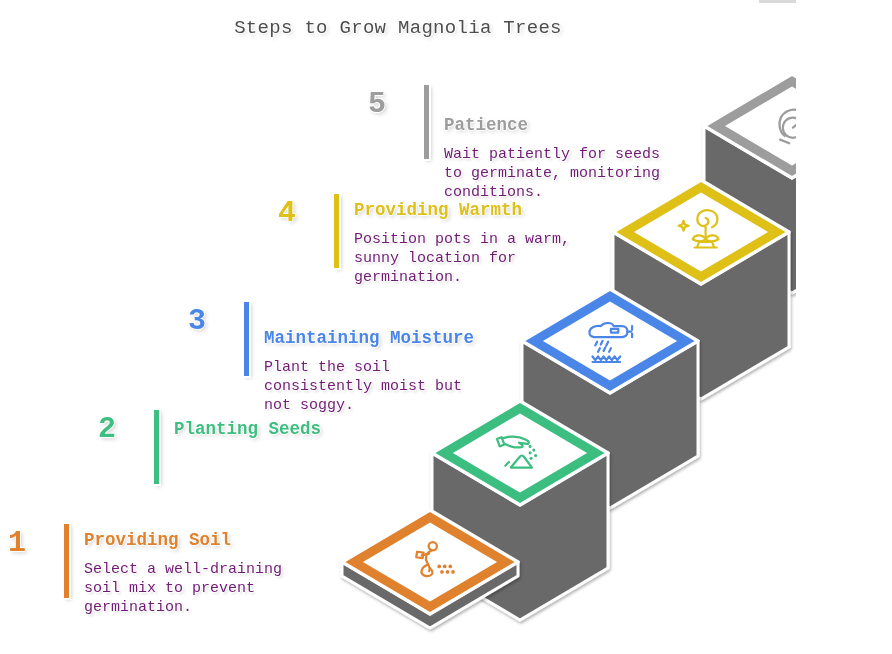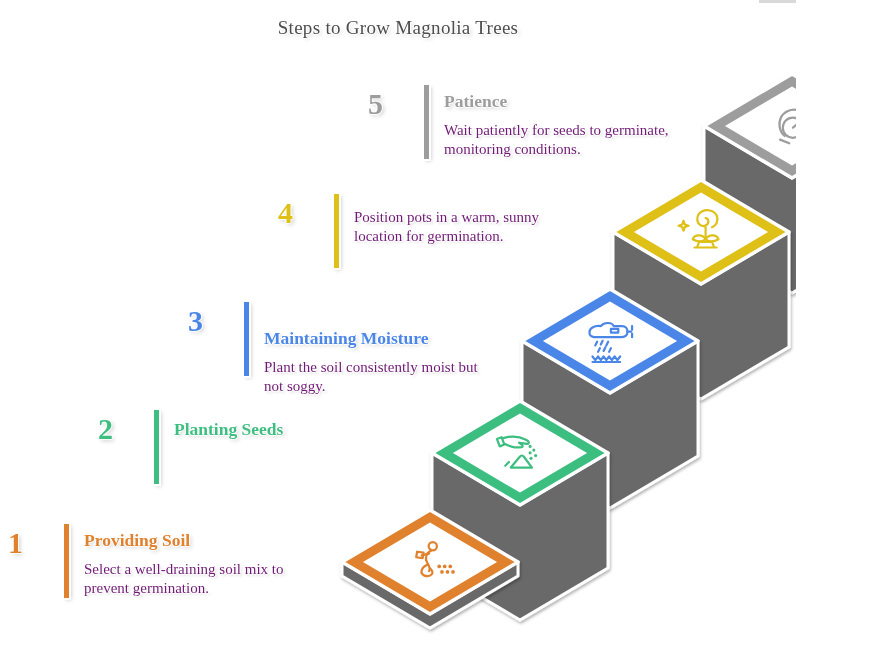--- a/index.html
+++ b/index.html
@@ -1,18 +1,18 @@
 <!DOCTYPE html>
 <html><head>
 <meta charset="utf-8">
 <style>
   html,body{margin:0;padding:0;background:#ffffff;}
   .canvas{
     position:relative;width:796px;height:654px;overflow:hidden;background:#ffffff;
-    font-family:Liberation Serif, serif;
+    font-family:Liberation Mono, monospace;
   }
   .main-title{
     position:absolute;top:17px;left:0;width:100%;text-align:center;
     font-size:19px;color:#4d4d4d;letter-spacing:.3px;
     text-shadow:0 1px 0 #fff,0 -1px 0 #fff,1px 0 0 #fff,-1px 0 0 #fff,2px 2px 4px rgba(0,0,0,.18);
   }
   #stairs{position:absolute;left:0;top:0;}
   .step-label{position:absolute;}
   .step-label .num{
     position:absolute;font-size:30px;font-weight:bold;line-height:1;
@@ -143,26 +143,27 @@
         <div class="bar" style="left: 244px; top: 302px; background: rgb(74, 134, 232);"></div>
         <div class="content" style="left: 264px; top: 307px;">
           <div class="title" style="color: rgb(74, 134, 232); margin-top: 20px;">Maintaining Moisture</div>
           <div class="desc">Plant the soil consistently moist but not soggy.</div>
         </div>
       </div>
       <div class="step-label" style="left: 0px; top: 0px;">
         <span class="num" style="left: 278px; top: 198px; color: rgb(222, 192, 25);">4</span>
         <div class="bar" style="left: 334px; top: 194px; background: rgb(222, 192, 25);"></div>
         <div class="content" style="left: 354px; top: 199px;">
+          <div class="title" style="color: rgb(222, 192, 25);">Providing Warmth</div>
           <div class="desc">Position pots in a warm, sunny location for germination.</div>
         </div>
       </div>
       <div class="step-label" style="left: 0px; top: 0px;">
         <span class="num" style="left: 368px; top: 89px; color: rgb(157, 157, 157);">5</span>
         <div class="bar" style="left: 424px; top: 85px; background: rgb(157, 157, 157);"></div>
         <div class="content" style="left: 444px; top: 90px;">
-          <div class="title" style="color: rgb(157, 157, 157);">Patience</div>
+          <div class="title" style="color: rgb(157, 157, 157); margin-top: 24px;">Patience</div>
           <div class="desc">Wait patiently for seeds to germinate, monitoring conditions.</div>
         </div>
       </div>
     </div>
   <div class="corner-artifact"></div>
 </div>
 
 </body></html>

